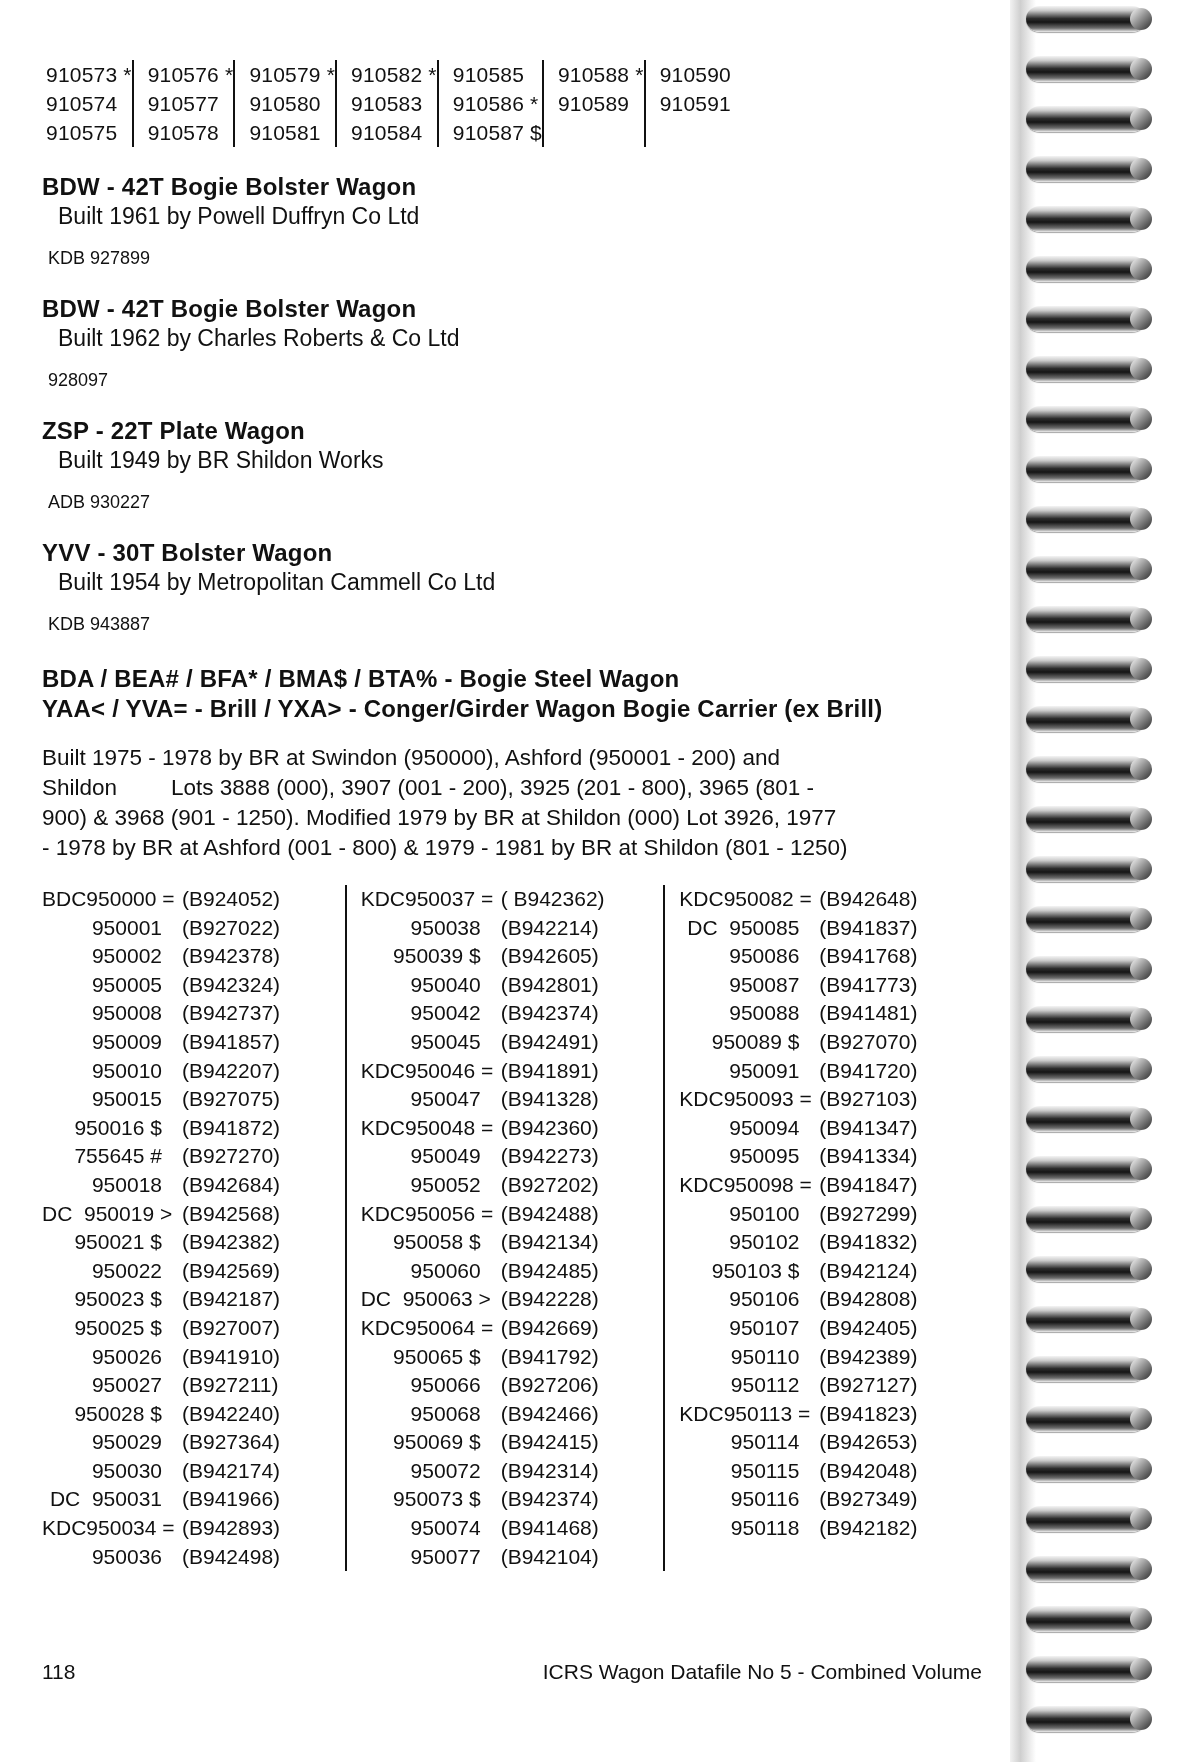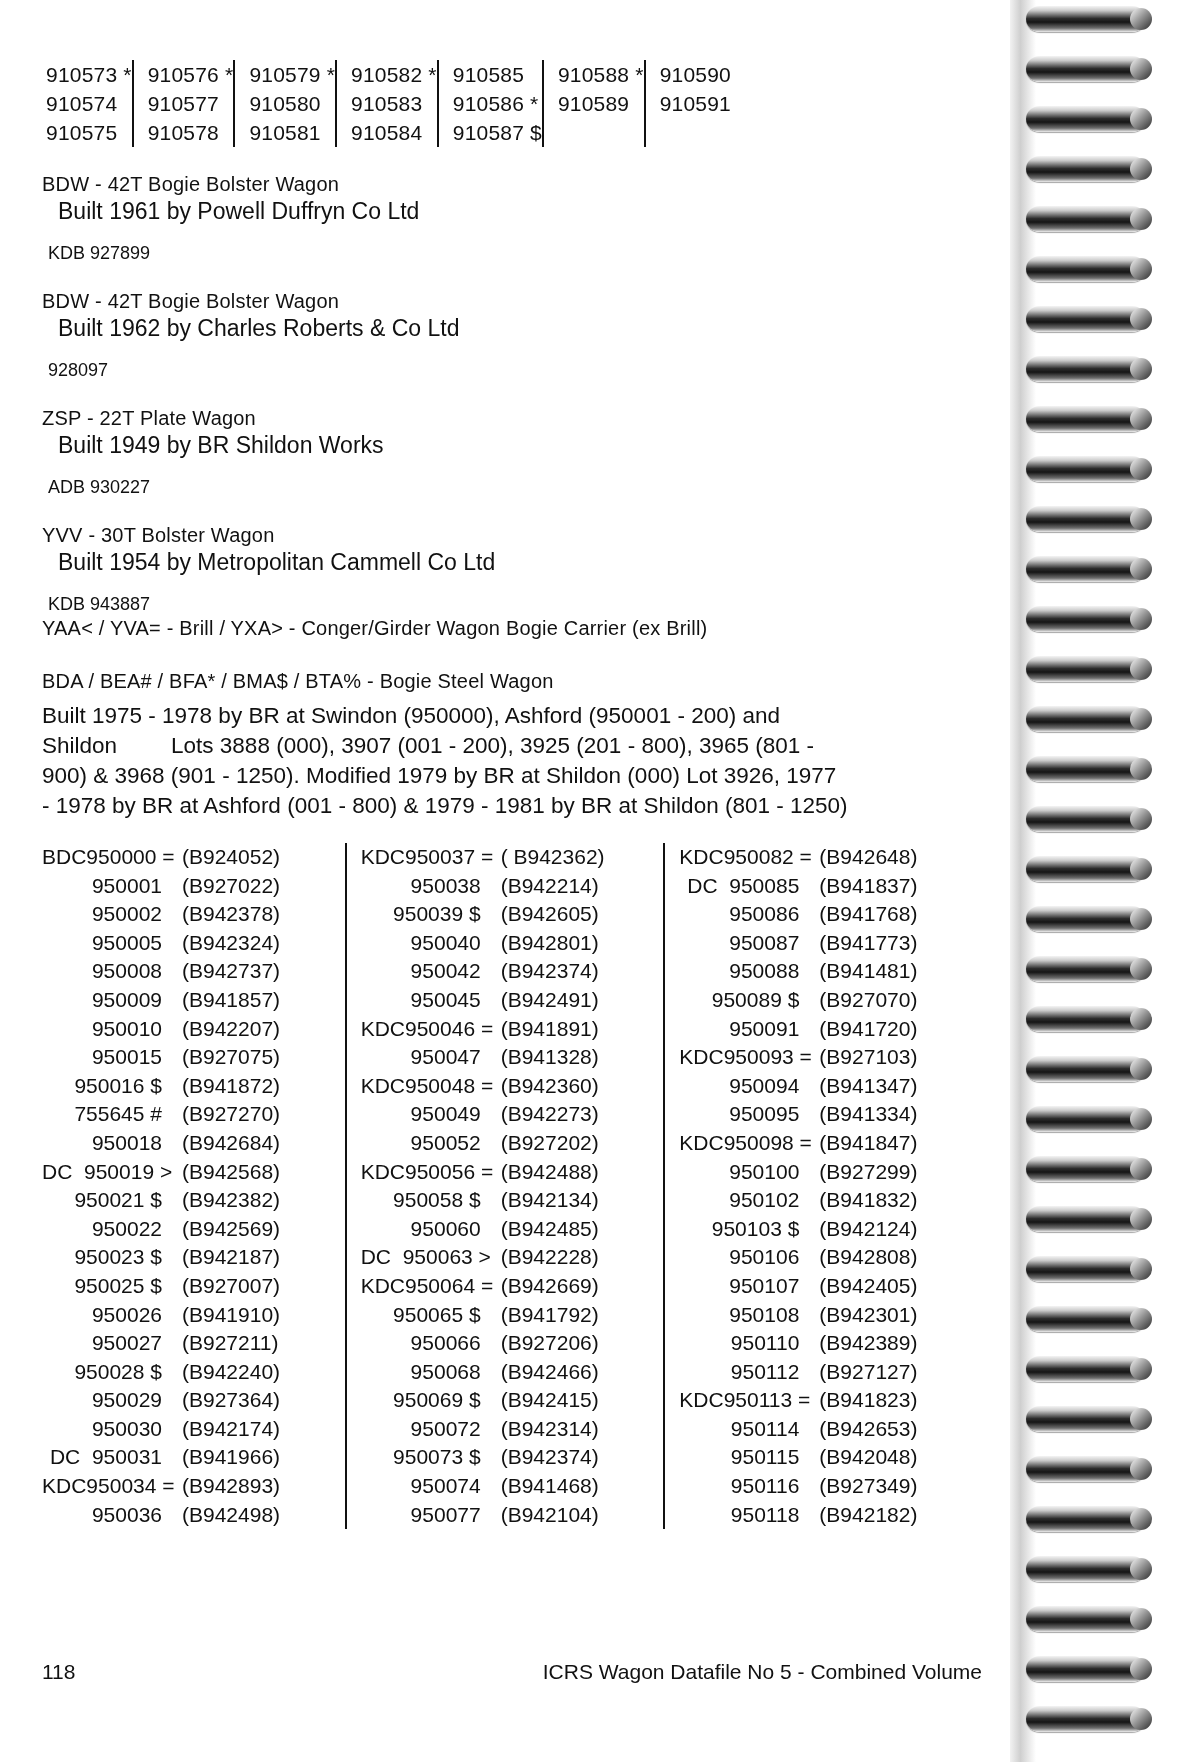--- a/index.html
+++ b/index.html
@@ -58,40 +58,40 @@
   .numcol{
     padding-left:14px;
     border-left:2px solid #111;
     font-size:21px;
     line-height:29px;
     letter-spacing:.2px;
   }
   .numcol:first-child{border-left:none;padding-left:4px;}
   .numcol div{white-space:pre;}
   h2.cls{
-    font-size:20px;
-    font-weight:normal;
+    font-size:24px;
+    font-weight:bold;
     margin:26px 0 0 0;
     letter-spacing:.2px;
   }
   h2.cls.tight{margin-top:22px;}
   p.built{
     font-size:23px;
     margin:2px 0 0 16px;
     font-weight:400;
   }
   p.nums{
     font-size:18px;
     margin:18px 0 0 6px;
   }
   .bigblock h2.cls{margin-top:30px;}
   .bigblock .desc{
     font-size:22.5px;
     line-height:30px;
-    margin:8px 0 0 0;
+    margin:20px 0 0 0;
   }
   .desc .ind{display:inline-block;width:54px;}
   
   .listing{
     display:flex;
     margin-top:22px;
     font-size:21px;
     line-height:28.6px;
   }
   .lcol{
@@ -186,22 +186,22 @@
       <p class="nums">ADB 930227</p>
     </div>
 
     <div>
       <h2 class="cls">YVV - 30T Bolster Wagon</h2>
       <p class="built">Built 1954 by Metropolitan Cammell Co Ltd</p>
       <p class="nums">KDB 943887</p>
     </div>
 
     <div class="bigblock">
+      <h2 class="cls">BDA / BEA# / BFA* / BMA$ / BTA% - Bogie Steel Wagon</h2>
       <h2 class="cls tight" style="margin-top:2px">YAA&lt; / YVA= - Brill / YXA&gt; - Conger/Girder Wagon Bogie Carrier (ex Brill)</h2>
-      <h2 class="cls">BDA / BEA# / BFA* / BMA$ / BTA% - Bogie Steel Wagon</h2>
       <p class="desc">
         <span>Built 1975 - 1978 by BR at Swindon (950000), Ashford (950001 - 200) and</span><br>
         <span>Shildon</span><span class="ind"></span><span>Lots 3888 (000), 3907 (001 - 200), 3925 (201 - 800), 3965 (801 -</span><br>
         <span>900) &amp; 3968 (901 - 1250).  Modified 1979 by BR at Shildon (000)  Lot 3926, 1977</span><br>
         <span>- 1978 by BR at Ashford (001 - 800) &amp; 1979 - 1981 by BR at Shildon (801 - 1250)</span>
       </p>
     </div>
 
     <div class="listing">
       <div class="lcol">
@@ -268,21 +268,20 @@
         <div class="lrow"><span class="pfx">950091</span><span class="brn">(B941720)</span></div>
         <div class="lrow"><span class="pfx">KDC950093 =</span><span class="brn">(B927103)</span></div>
         <div class="lrow"><span class="pfx">950094</span><span class="brn">(B941347)</span></div>
         <div class="lrow"><span class="pfx">950095</span><span class="brn">(B941334)</span></div>
         <div class="lrow"><span class="pfx">KDC950098 =</span><span class="brn">(B941847)</span></div>
         <div class="lrow"><span class="pfx">950100</span><span class="brn">(B927299)</span></div>
         <div class="lrow"><span class="pfx">950102</span><span class="brn">(B941832)</span></div>
         <div class="lrow"><span class="pfx">950103 $</span><span class="brn">(B942124)</span></div>
         <div class="lrow"><span class="pfx">950106</span><span class="brn">(B942808)</span></div>
         <div class="lrow"><span class="pfx">950107</span><span class="brn">(B942405)</span></div>
-        <div class="lrow"><span class="pfx">950108</span><span class="brn">(B942301)</span></div>
         <div class="lrow"><span class="pfx">950110</span><span class="brn">(B942389)</span></div>
         <div class="lrow"><span class="pfx">950112</span><span class="brn">(B927127)</span></div>
         <div class="lrow"><span class="pfx">KDC950113 =</span><span class="brn">(B941823)</span></div>
         <div class="lrow"><span class="pfx">950114</span><span class="brn">(B942653)</span></div>
         <div class="lrow"><span class="pfx">950115</span><span class="brn">(B942048)</span></div>
         <div class="lrow"><span class="pfx">950116</span><span class="brn">(B927349)</span></div>
         <div class="lrow"><span class="pfx">950118</span><span class="brn">(B942182)</span></div>
       </div>
     </div>
 

